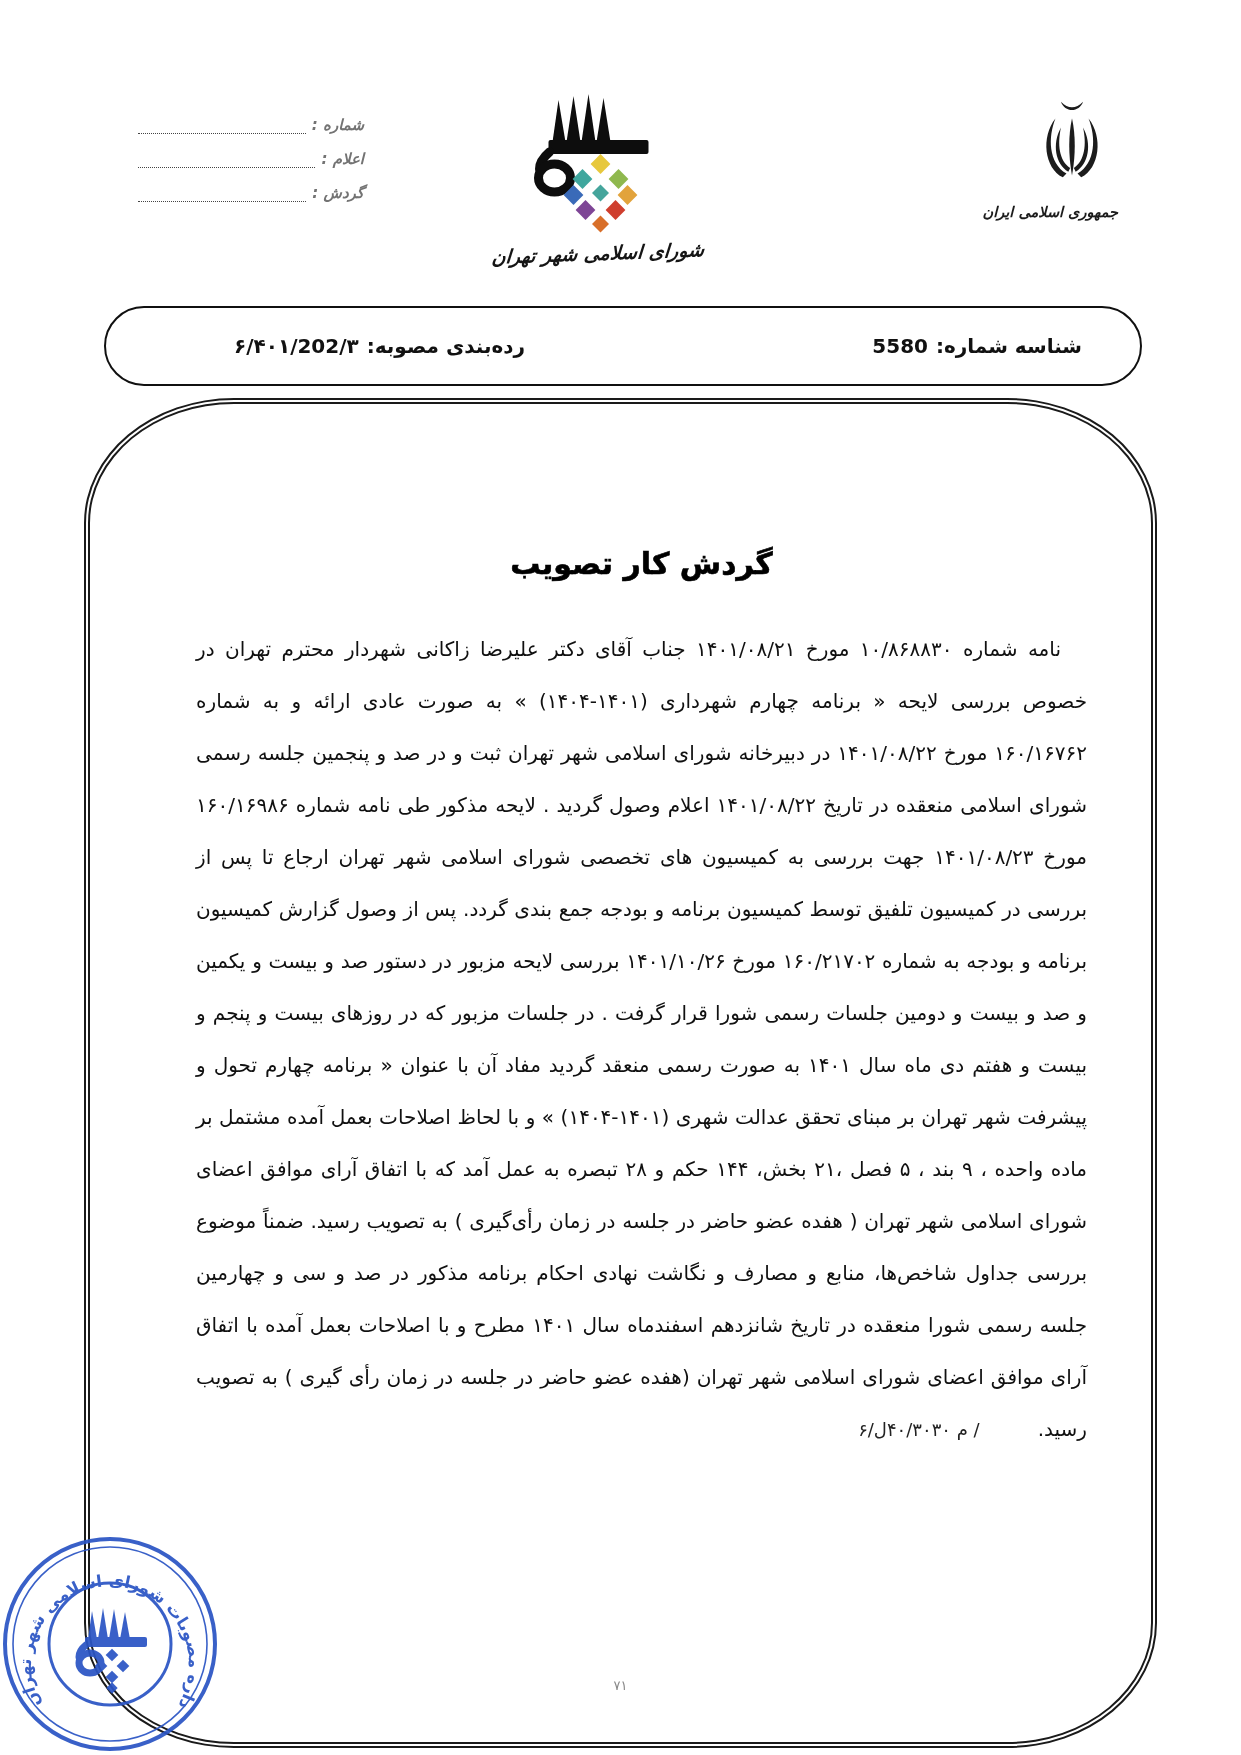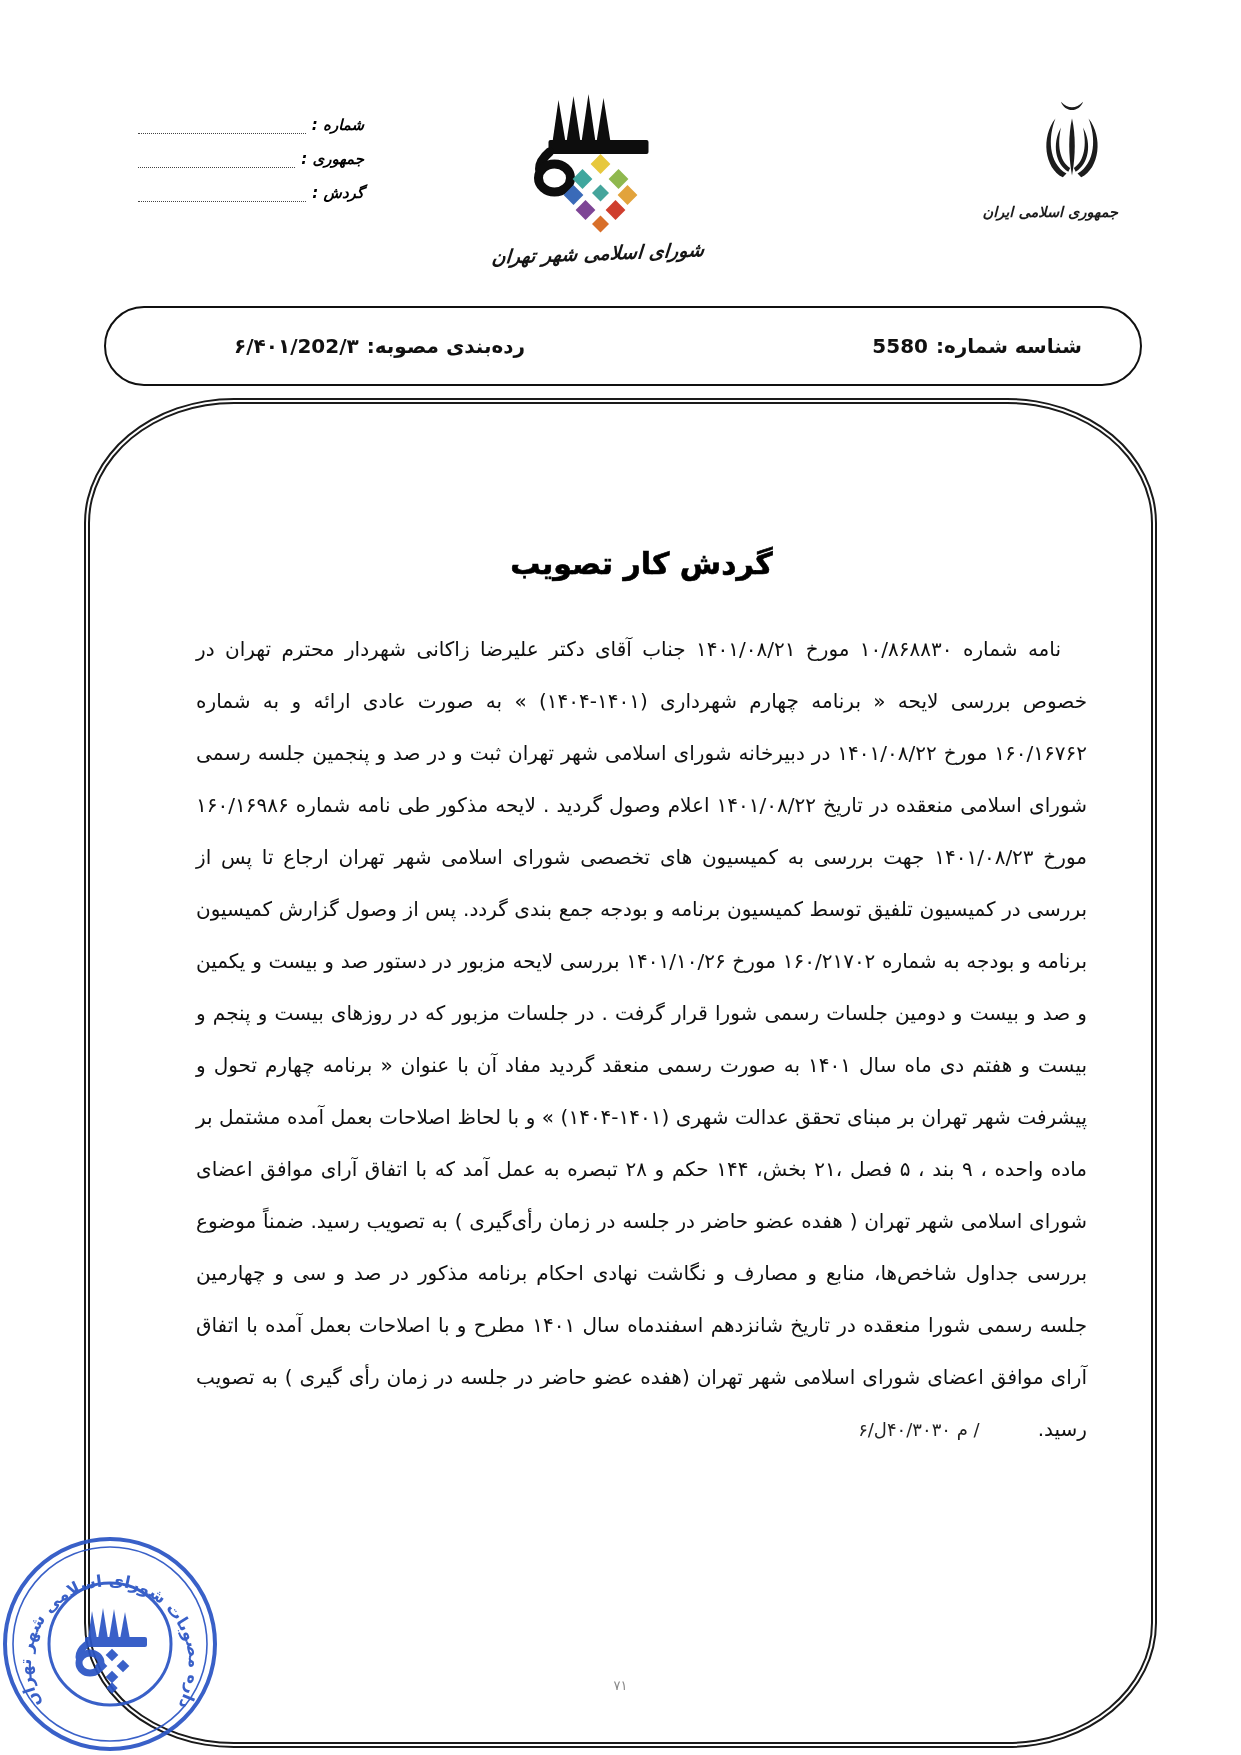--- a/index.html
+++ b/index.html
@@ -2,21 +2,21 @@
 <html lang="fa"><head>
 <meta charset="utf-8">
 <style>
   html,body{margin:0;padding:0;}
   body{
     width:1241px;height:1755px;position:relative;background:#ffffff;
     font-family:"DejaVu Sans",sans-serif;color:#111;overflow:hidden;
   }
   
   .form-fields{position:absolute;top:116px;left:136px;width:228px;direction:rtl;}
-  .form-row{display:flex;align-items:flex-end;margin-bottom:16px;font-size:15px;font-style:italic;color:#000000;}
+  .form-row{display:flex;align-items:flex-end;margin-bottom:16px;font-size:15px;font-style:italic;color:#737373;}
   .form-row .label{white-space:nowrap;font-weight:600;}
   .form-row .dots{flex:1;border-bottom:1.5px dotted #444;height:13px;margin-left:2px;margin-right:6px;}
   
   .council-logo{position:absolute;top:92px;left:468px;width:260px;text-align:center;}
   .council-logo .caption{
     font-size:19px;font-style:italic;font-weight:600;color:#151515;
     transform:rotate(-2deg) skewX(-6deg);margin-top:-2px;
   }
   
   .iran-emblem{position:absolute;top:98px;left:878px;width:240px;text-align:right;}
@@ -53,21 +53,21 @@
 </style>
 </head>
 <body>
 
 <div class="form-fields">
   <div class="form-row">
     <span class="label">شماره :</span>
     <span class="dots"></span>
   </div>
   <div class="form-row">
-    <span class="label">جمهوری :</span>
+    <span class="label">اعلام :</span>
     <span class="dots"></span>
   </div>
   <div class="form-row">
     <span class="label">گردش :</span>
     <span class="dots"></span>
   </div>
 </div>
 
 <div class="council-logo">
   <svg width="165" height="148" viewBox="0 0 160 148" aria-hidden="true">

